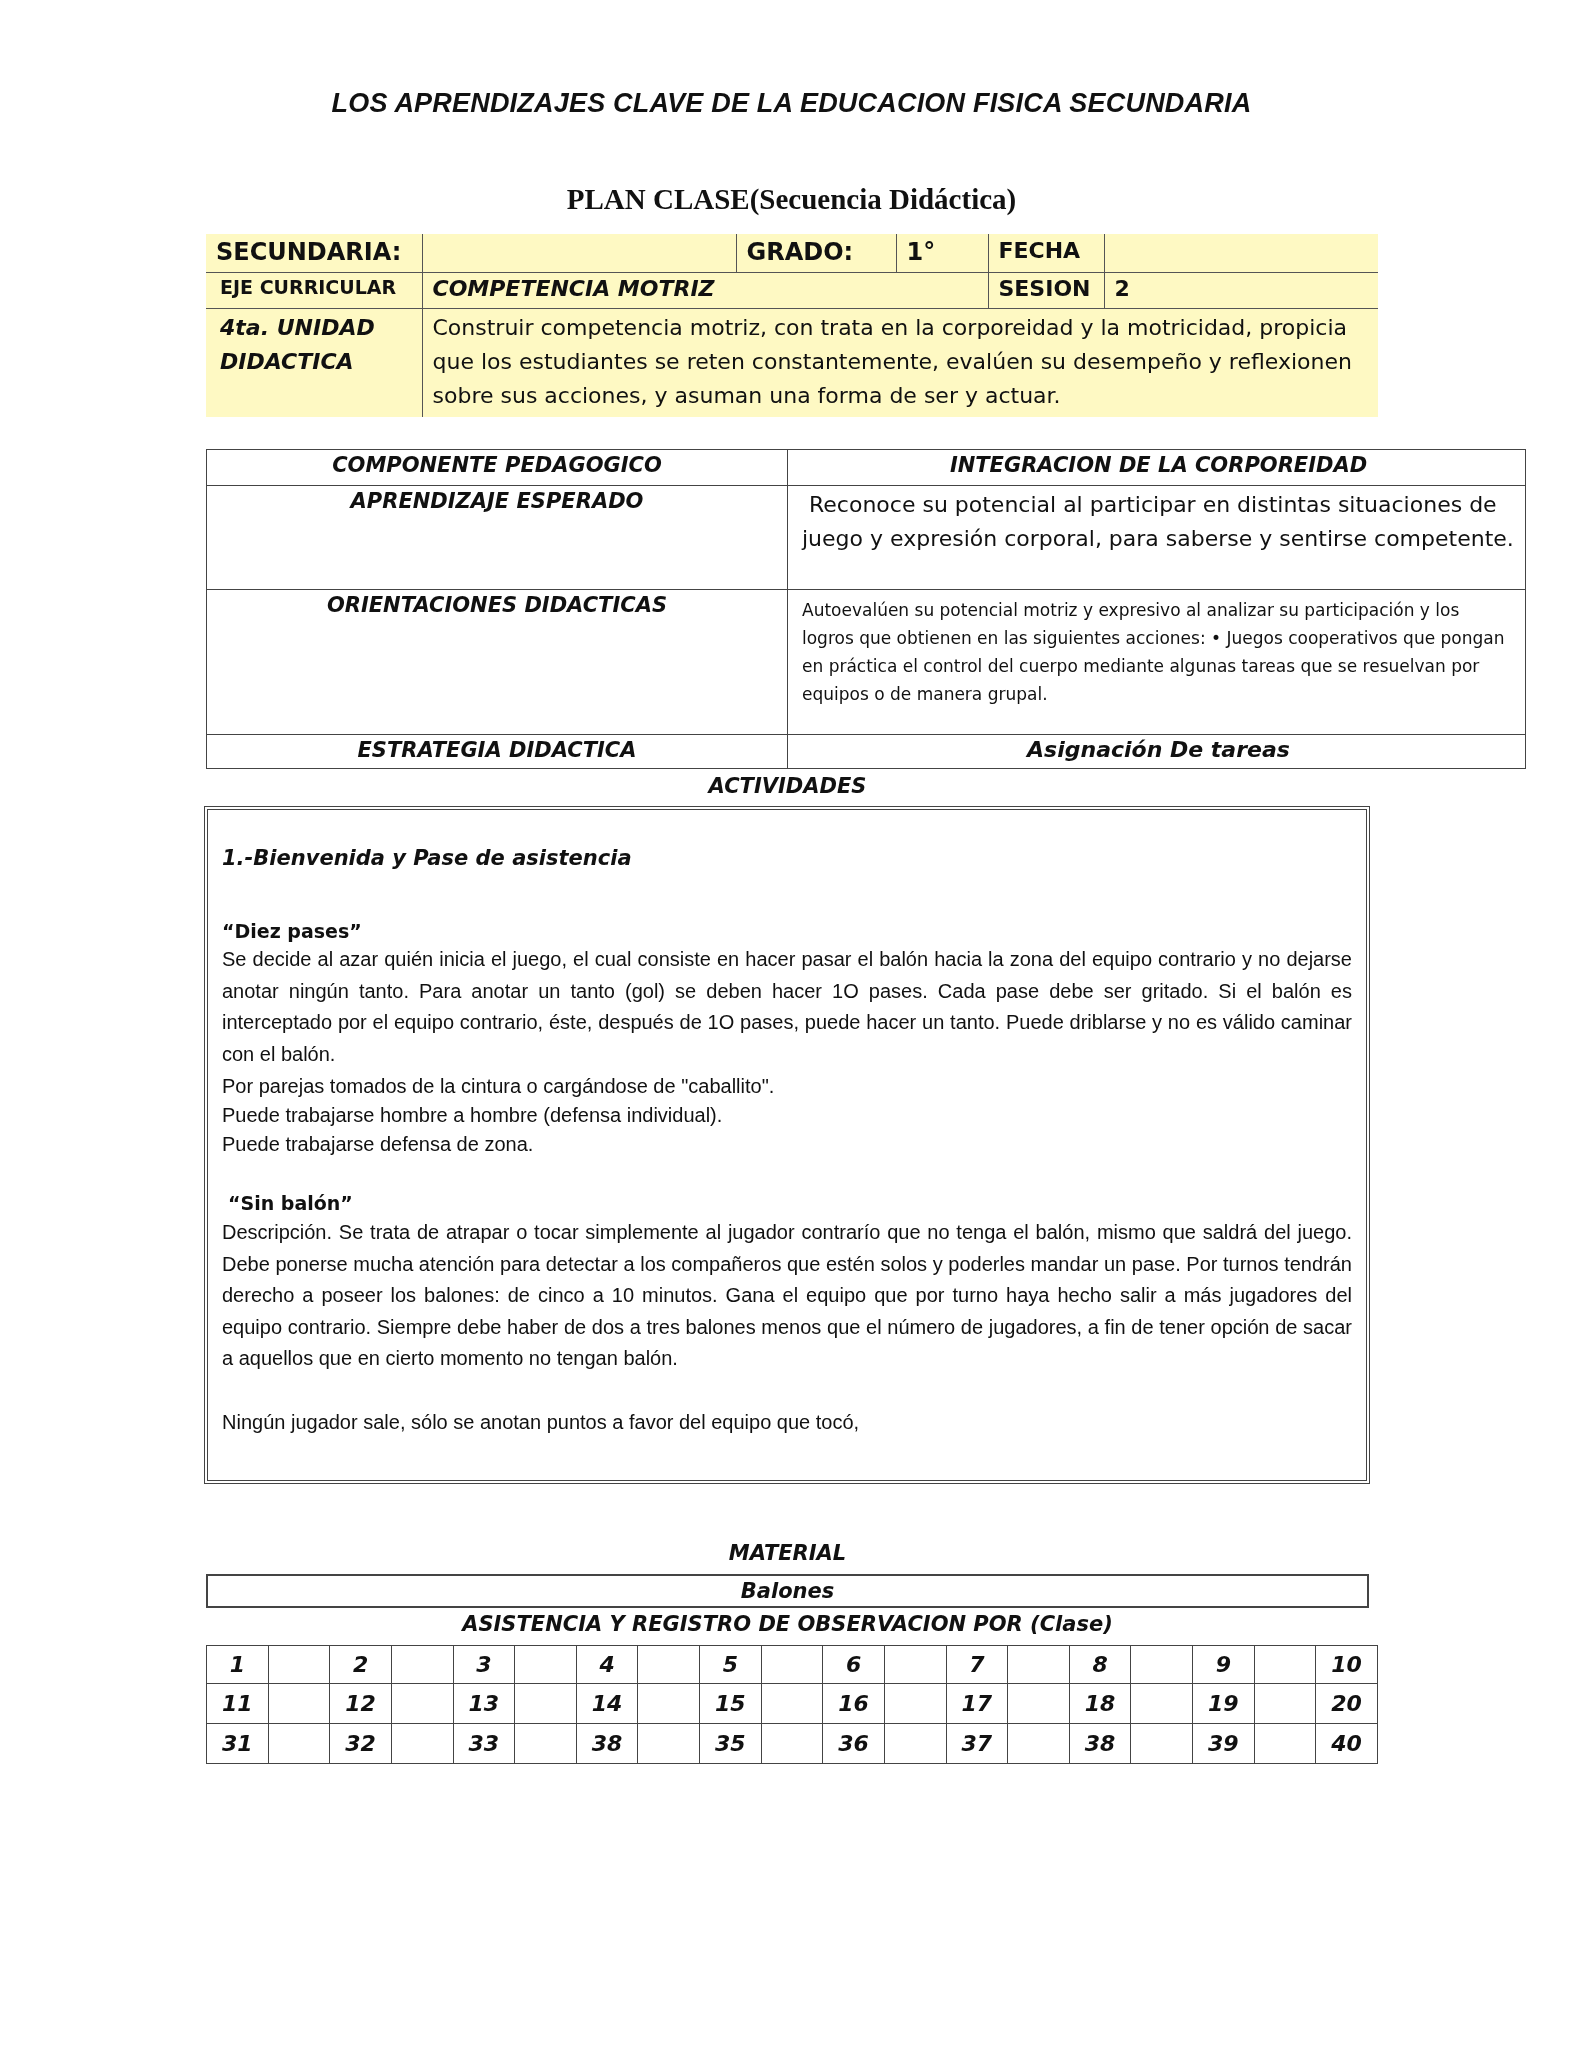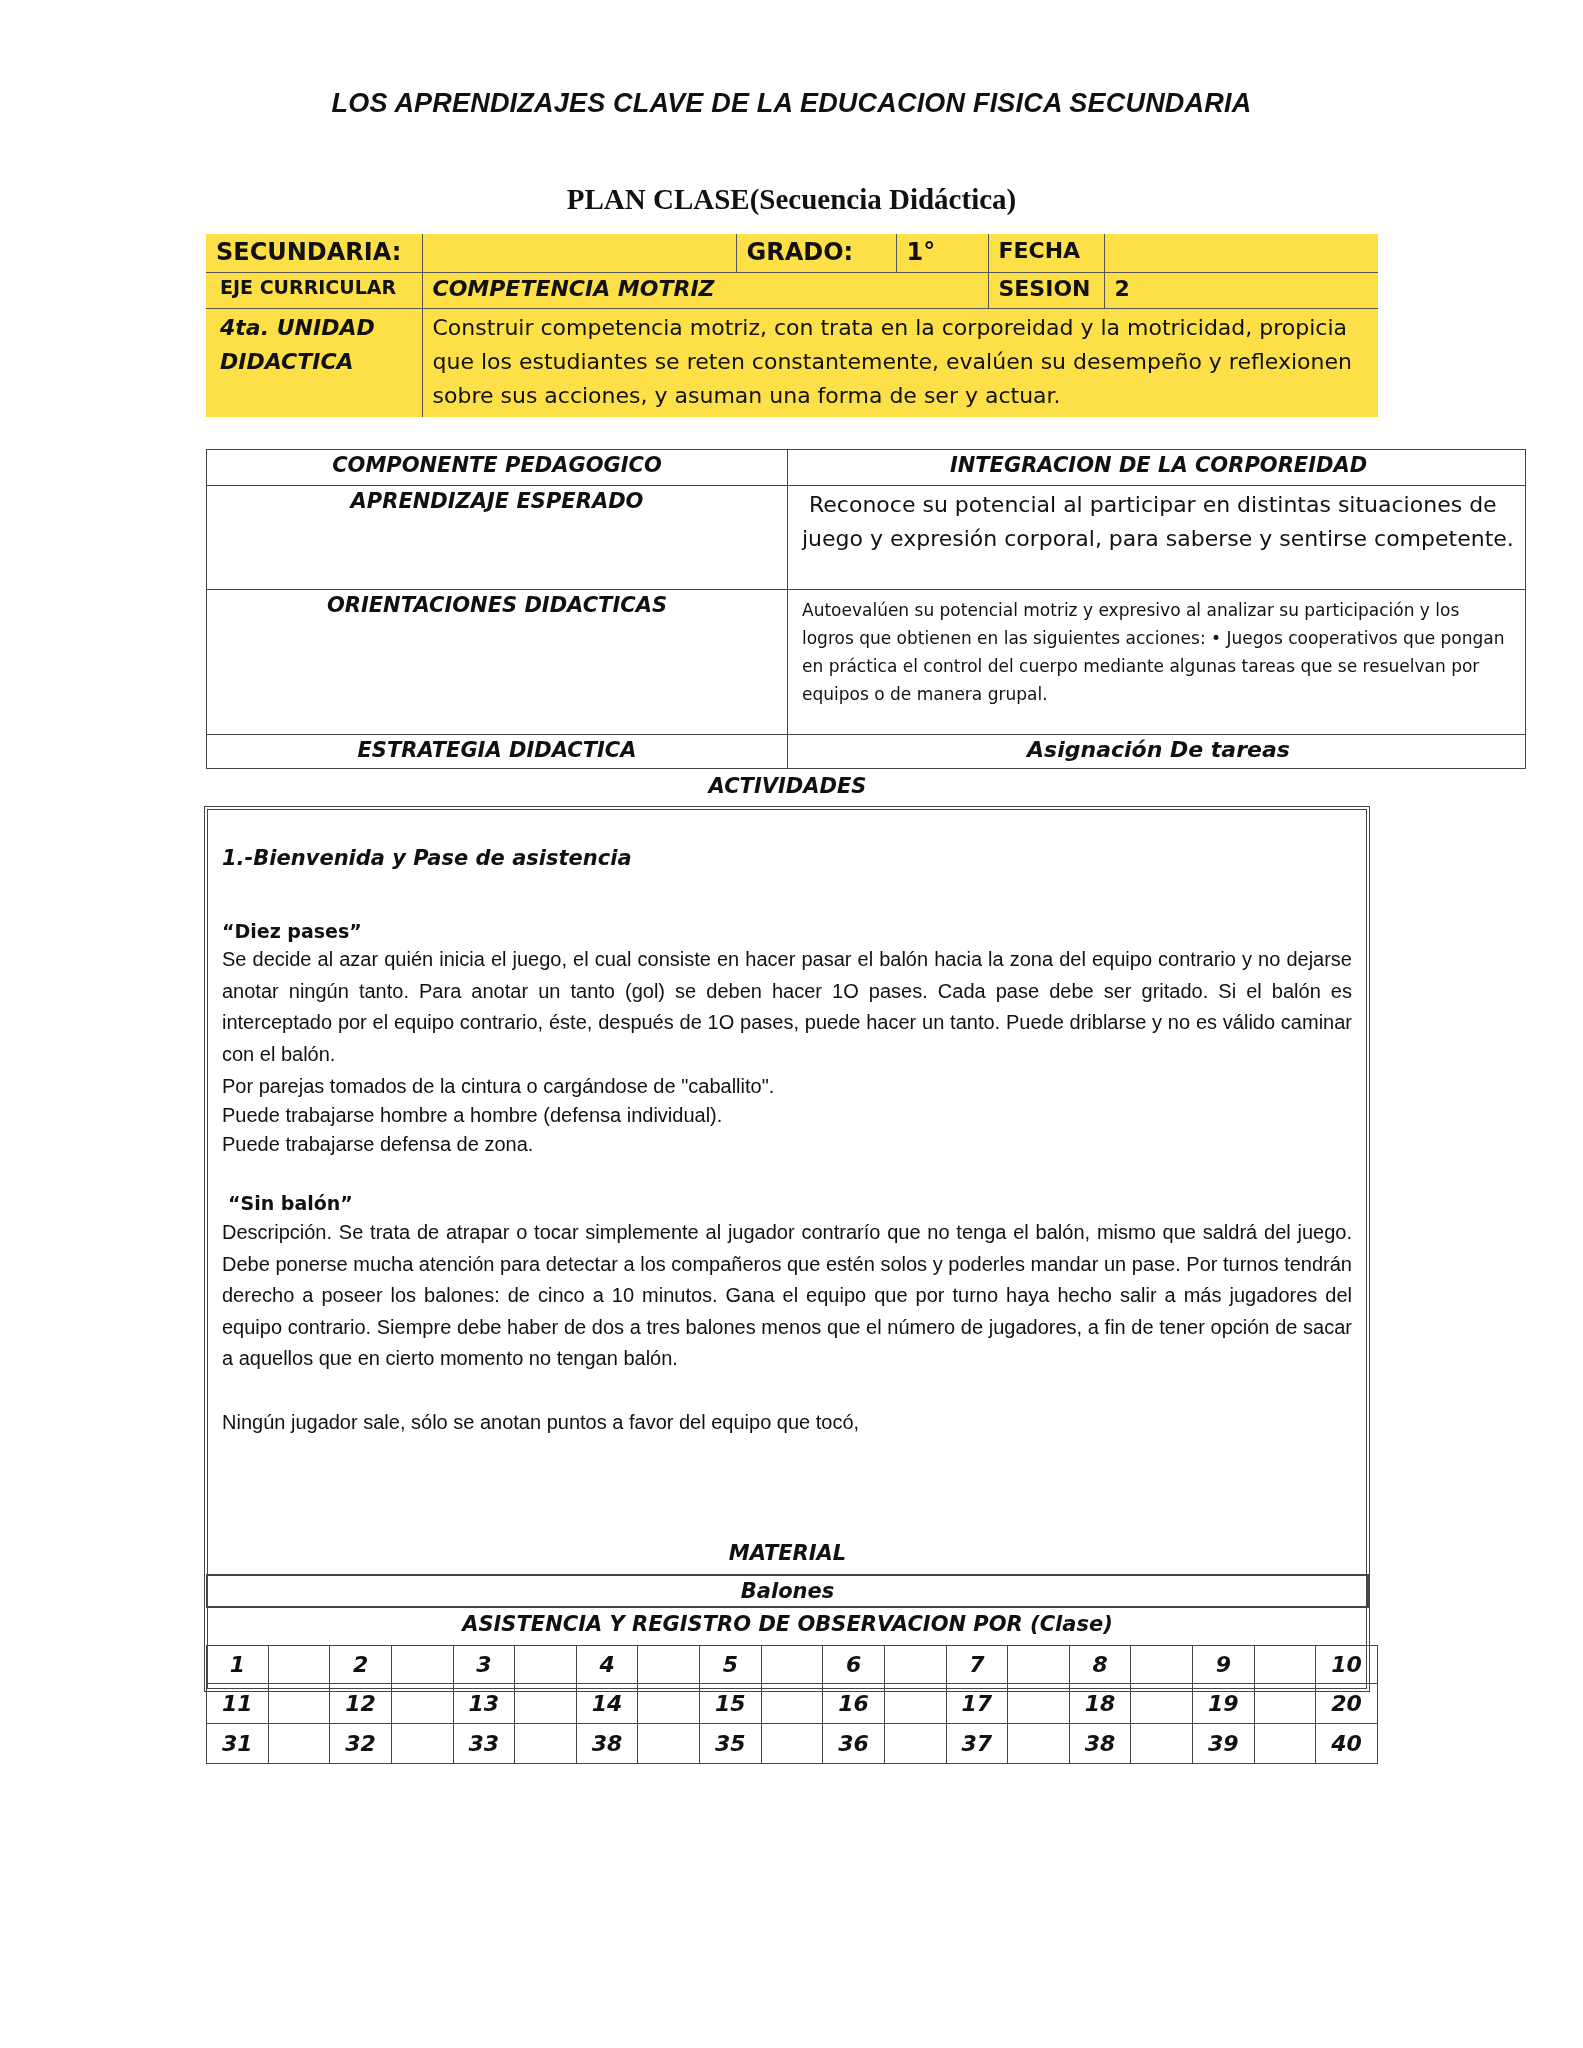--- a/index.html
+++ b/index.html
@@ -13,21 +13,21 @@
   }
   .plan-title {
     position: absolute; left: 0; width: 1583px; top: 183px;
     text-align: center; font-family: "Liberation Serif", serif;
     font-weight: bold; font-size: 29px;
   }
 
   
   .hdr {
     position: absolute; left: 206px; top: 234px; width: 1172px;
-    background: #fde047; border-collapse: collapse; table-layout: fixed;
+    background: #fef9c3; border-collapse: collapse; table-layout: fixed;
     font-family: "DejaVu Sans", sans-serif;
   }
   .hdr td { vertical-align: top; padding: 2px 10px; border-left: 1.5px solid #555; }
   .hdr td:first-child { border-left: none; }
   .hdr tr.r1 td, .hdr tr.r2 td { border-bottom: 1.5px solid #555; }
   .hdr tr.r1 td { height: 38px; font-size: 24px; font-weight: bold; padding-top: 4px; }
   .hdr tr.r2 td { height: 36px; font-size: 22px; padding-top: 3px; }
   .hdr tr.r2 td.lbl-sm { font-size: 19px; font-weight: bold; padding-left: 14px; }
   .hdr tr.r2 td.bold { font-weight: bold; }
   .hdr tr.r2 td.ital { font-weight: bold; font-style: italic; font-size: 22px; }
@@ -52,21 +52,21 @@
   .ped tr.ed td { height: 34px; }
   .ped tr.ed td.right { text-align: center; font-weight: bold; font-style: italic; font-size: 22px; padding-top: 2px; }
 
   .sec-label {
     position: absolute; left: 206px; width: 1163px; text-align: center;
     font-family: "DejaVu Sans", sans-serif; font-weight: bold; font-style: italic; font-size: 21px;
   }
 
   
   .act-box {
-    position: absolute; left: 204px; top: 806px; width: 1166px; height: 886px;
+    position: absolute; left: 204px; top: 806px; width: 1166px; height: 678px;
     border: 4px double #444; padding: 0 14px;
     font-family: "Liberation Sans", sans-serif;
   }
   .act-heading { position: absolute; left: 14px; top: 36px; font-family: "DejaVu Sans", sans-serif; font-weight: bold; font-style: italic; font-size: 21px; }
   .game-title { position: absolute; left: 14px; font-family: "DejaVu Sans", sans-serif; font-weight: bold; font-size: 19px; }
   .para { position: absolute; left: 14px; right: 14px; font-size: 20px; line-height: 31.5px; text-align: justify; text-align-last: left; }
   .note { position: absolute; left: 14px; font-size: 20px; line-height: 29px; }
 
   .mat-box {
     position: absolute; left: 206px; top: 1574px; width: 1163px; height: 34px;

